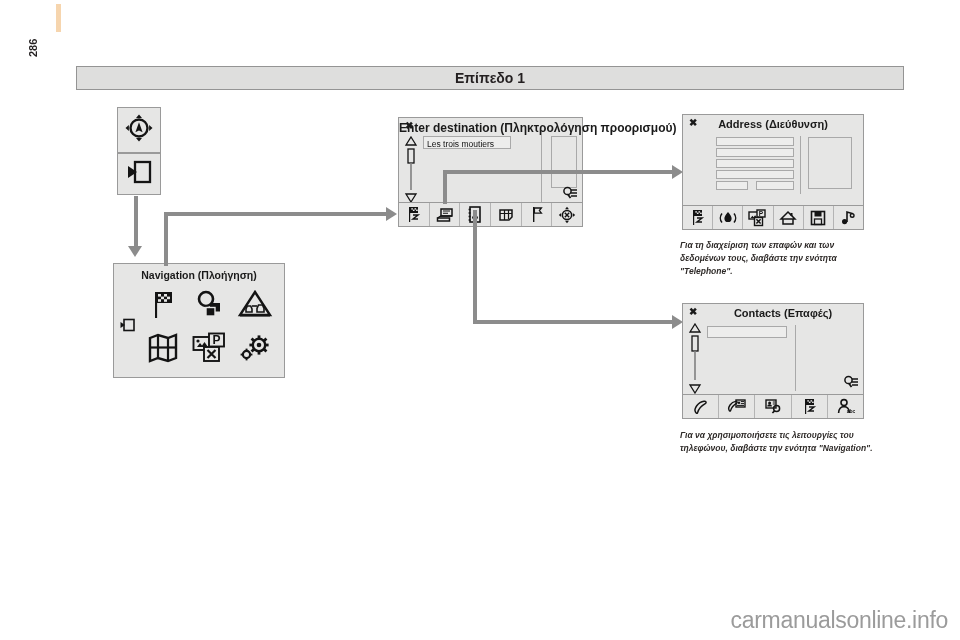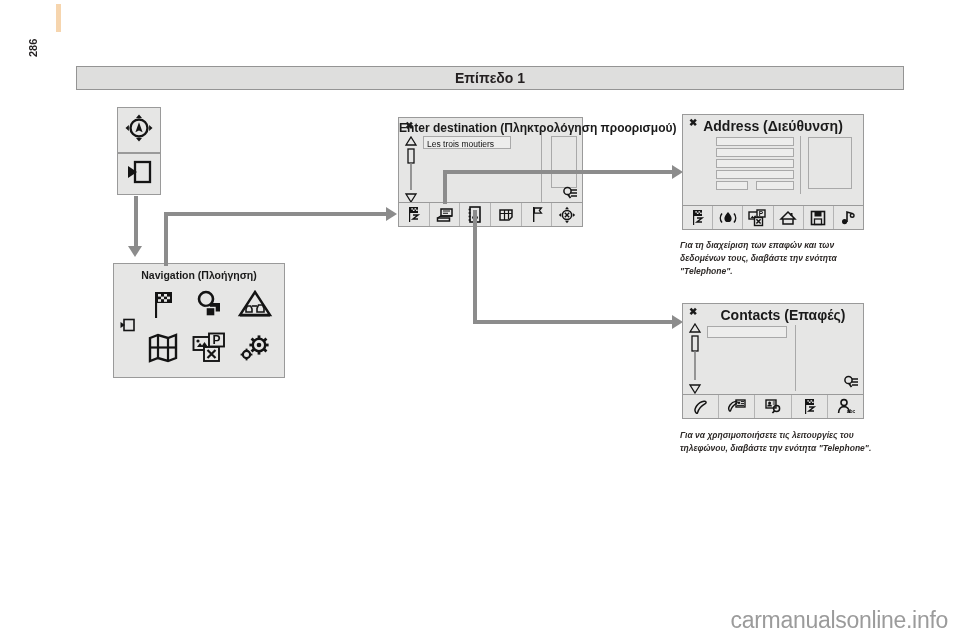--- a/index.html
+++ b/index.html
@@ -47,21 +47,21 @@
 
   
   .panel {
     position: absolute;
     background: #e6e6e5;
     border: 1px solid #9a9a9a;
   }
   .panel-title {
     position: absolute; left: 0; right: 0; top: 3px;
     text-align: center;
-    font-size: 14px; font-weight: bold; color: #1a1a1a;
+    font-size: 11px; font-weight: bold; color: #1a1a1a;
     white-space: nowrap;
   }
   .panel-title.small { font-size: 12px; font-weight: bold; }
   .panel-close {
     position: absolute; left: 6px; top: 3px;
     font-size: 10px; font-weight: bold; color: #1a1a1a; line-height: 1;
   }
   .toolbar {
     position: absolute; left: 0; right: 0; bottom: 0;
     height: 24px;
@@ -514,16 +514,16 @@
       <div class="tb">
         <svg width="19" height="17" viewBox="0 0 19 17">
           <circle cx="8" cy="4.6" r="3" fill="none" stroke="#141414" stroke-width="1.6"></circle>
           <path d="M2.6 15 c0 -4 2.4 -6.4 5.4 -6.4 s5.4 2.4 5.4 6.4" fill="none" stroke="#141414" stroke-width="1.6"></path>
           <text x="15" y="15.4" font-size="5" font-weight="bold" fill="#141414" text-anchor="middle" font-family="Liberation Sans, sans-serif">abc</text>
         </svg>
       </div>
     </div>
   </div>
 
-  <div class="caption" style="left:680px; top:429px;">Για να χρησιμοποιήσετε τις λειτουργίες του τηλεφώνου, διαβάστε την ενότητα "Telephone".</div>
+  <div class="caption" style="left:680px; top:429px;">Για να χρησιμοποιήσετε τις λειτουργίες του τηλεφώνου, διαβάστε την ενότητα "Navigation".</div>
 
   <div class="watermark">carmanualsonline.info</div>
 </div>
 
 </body></html>

